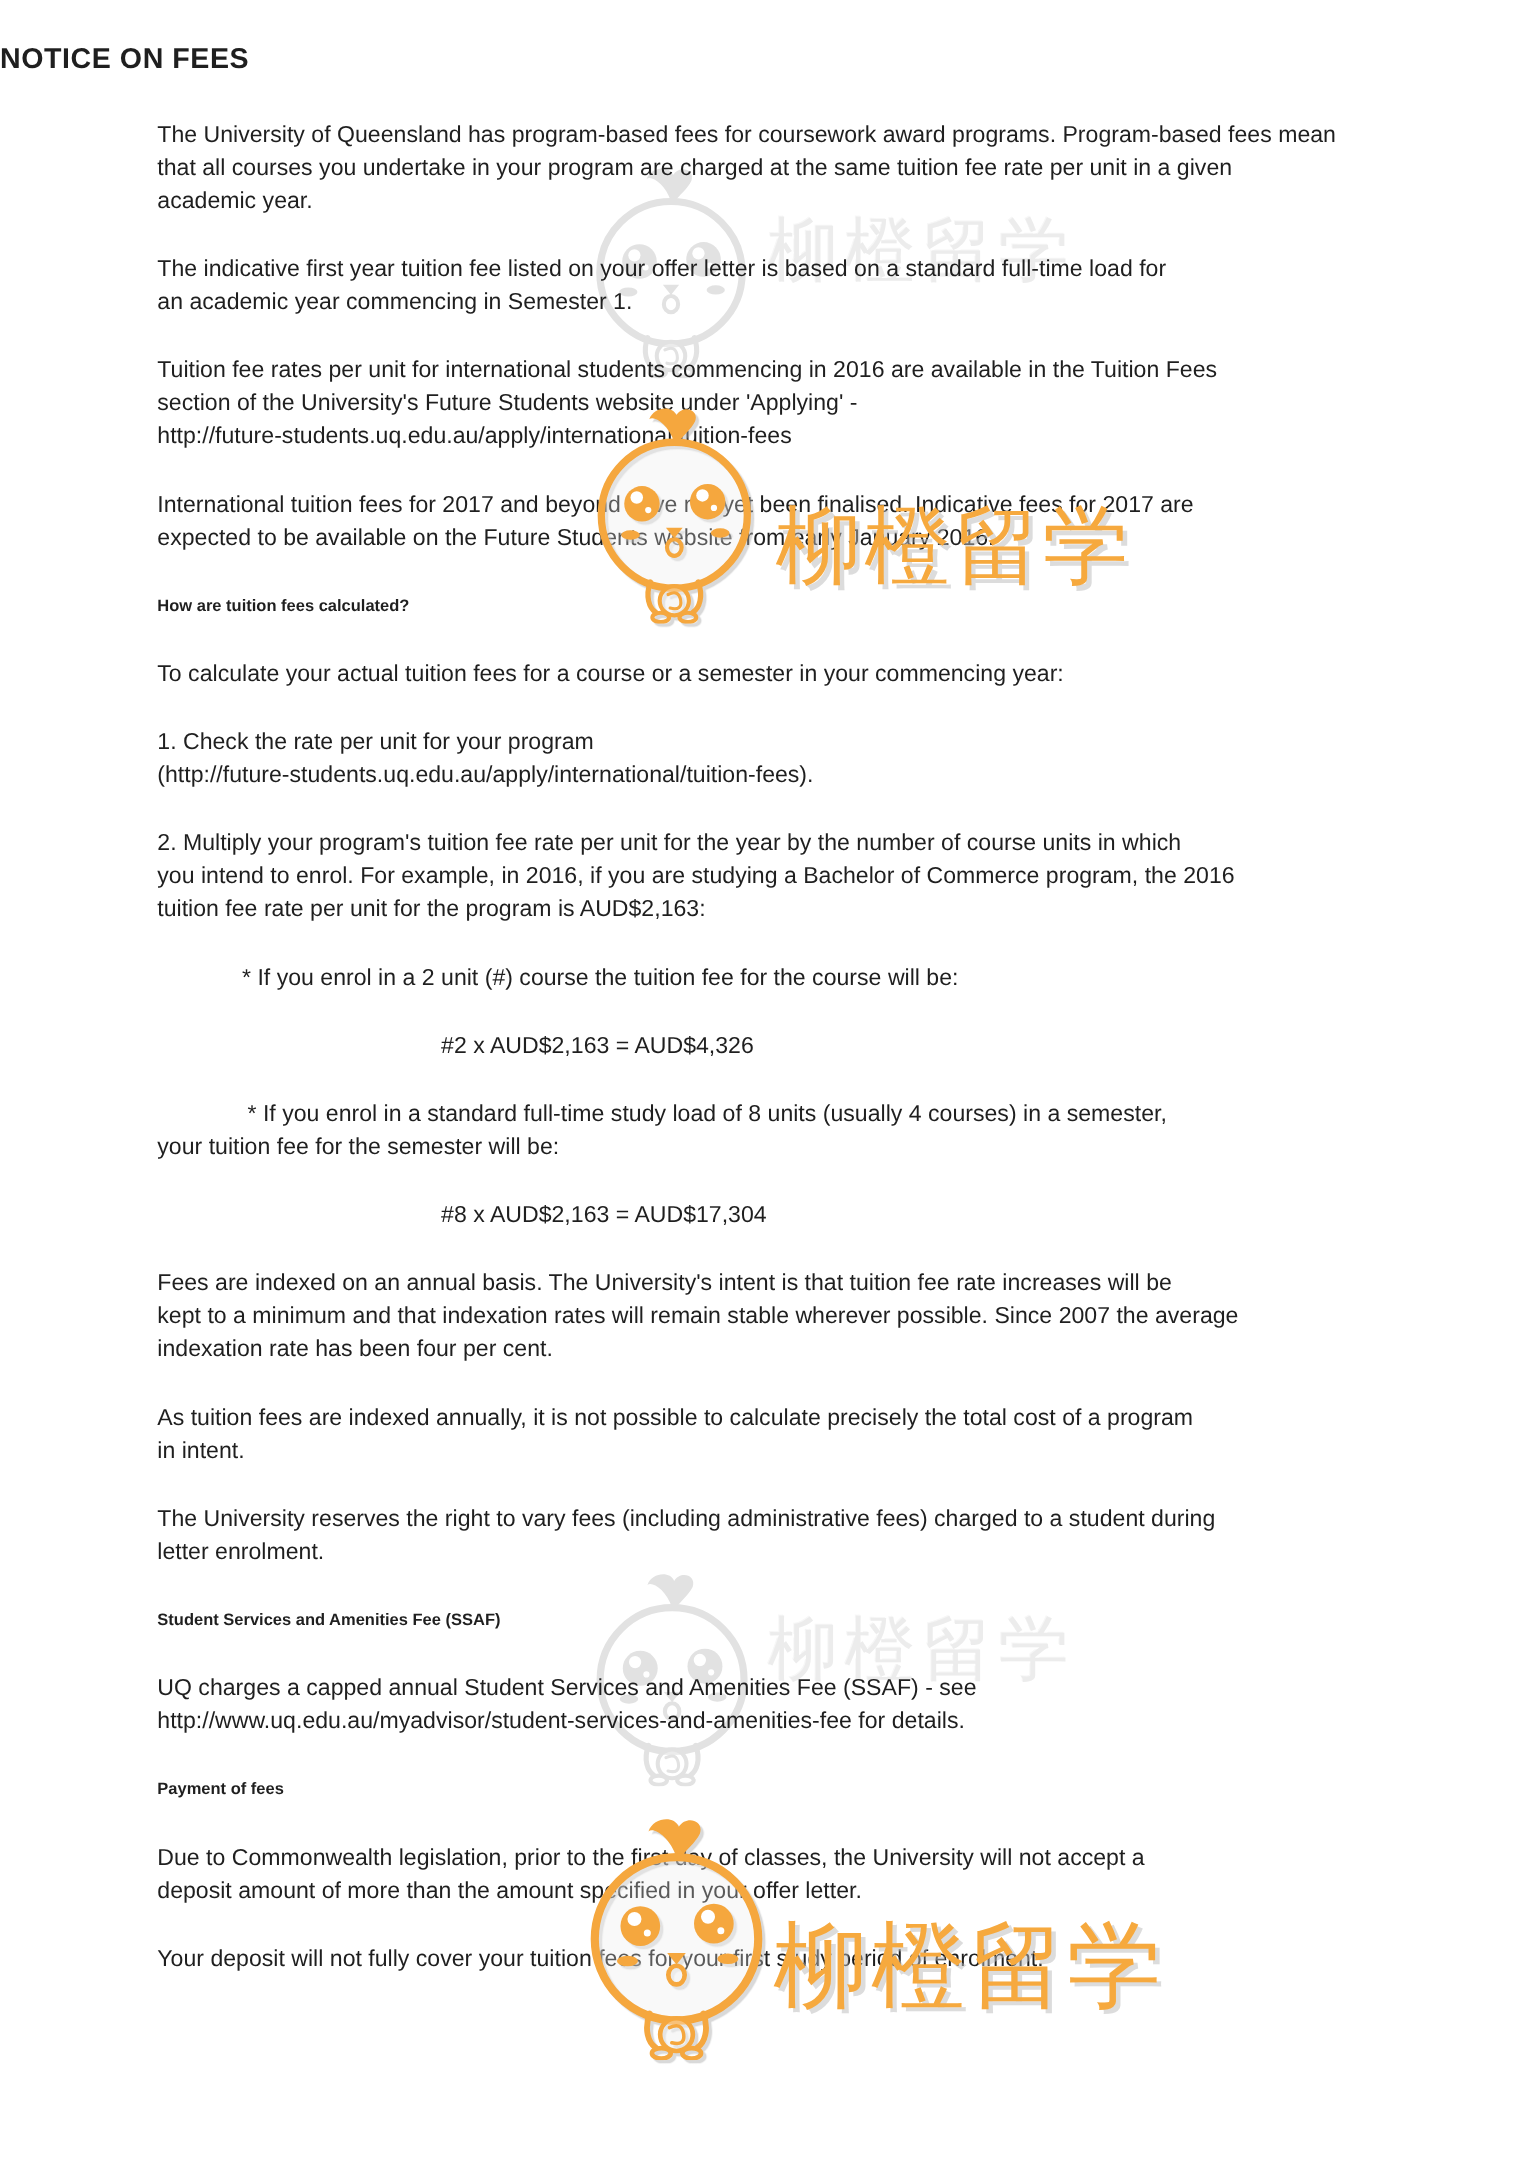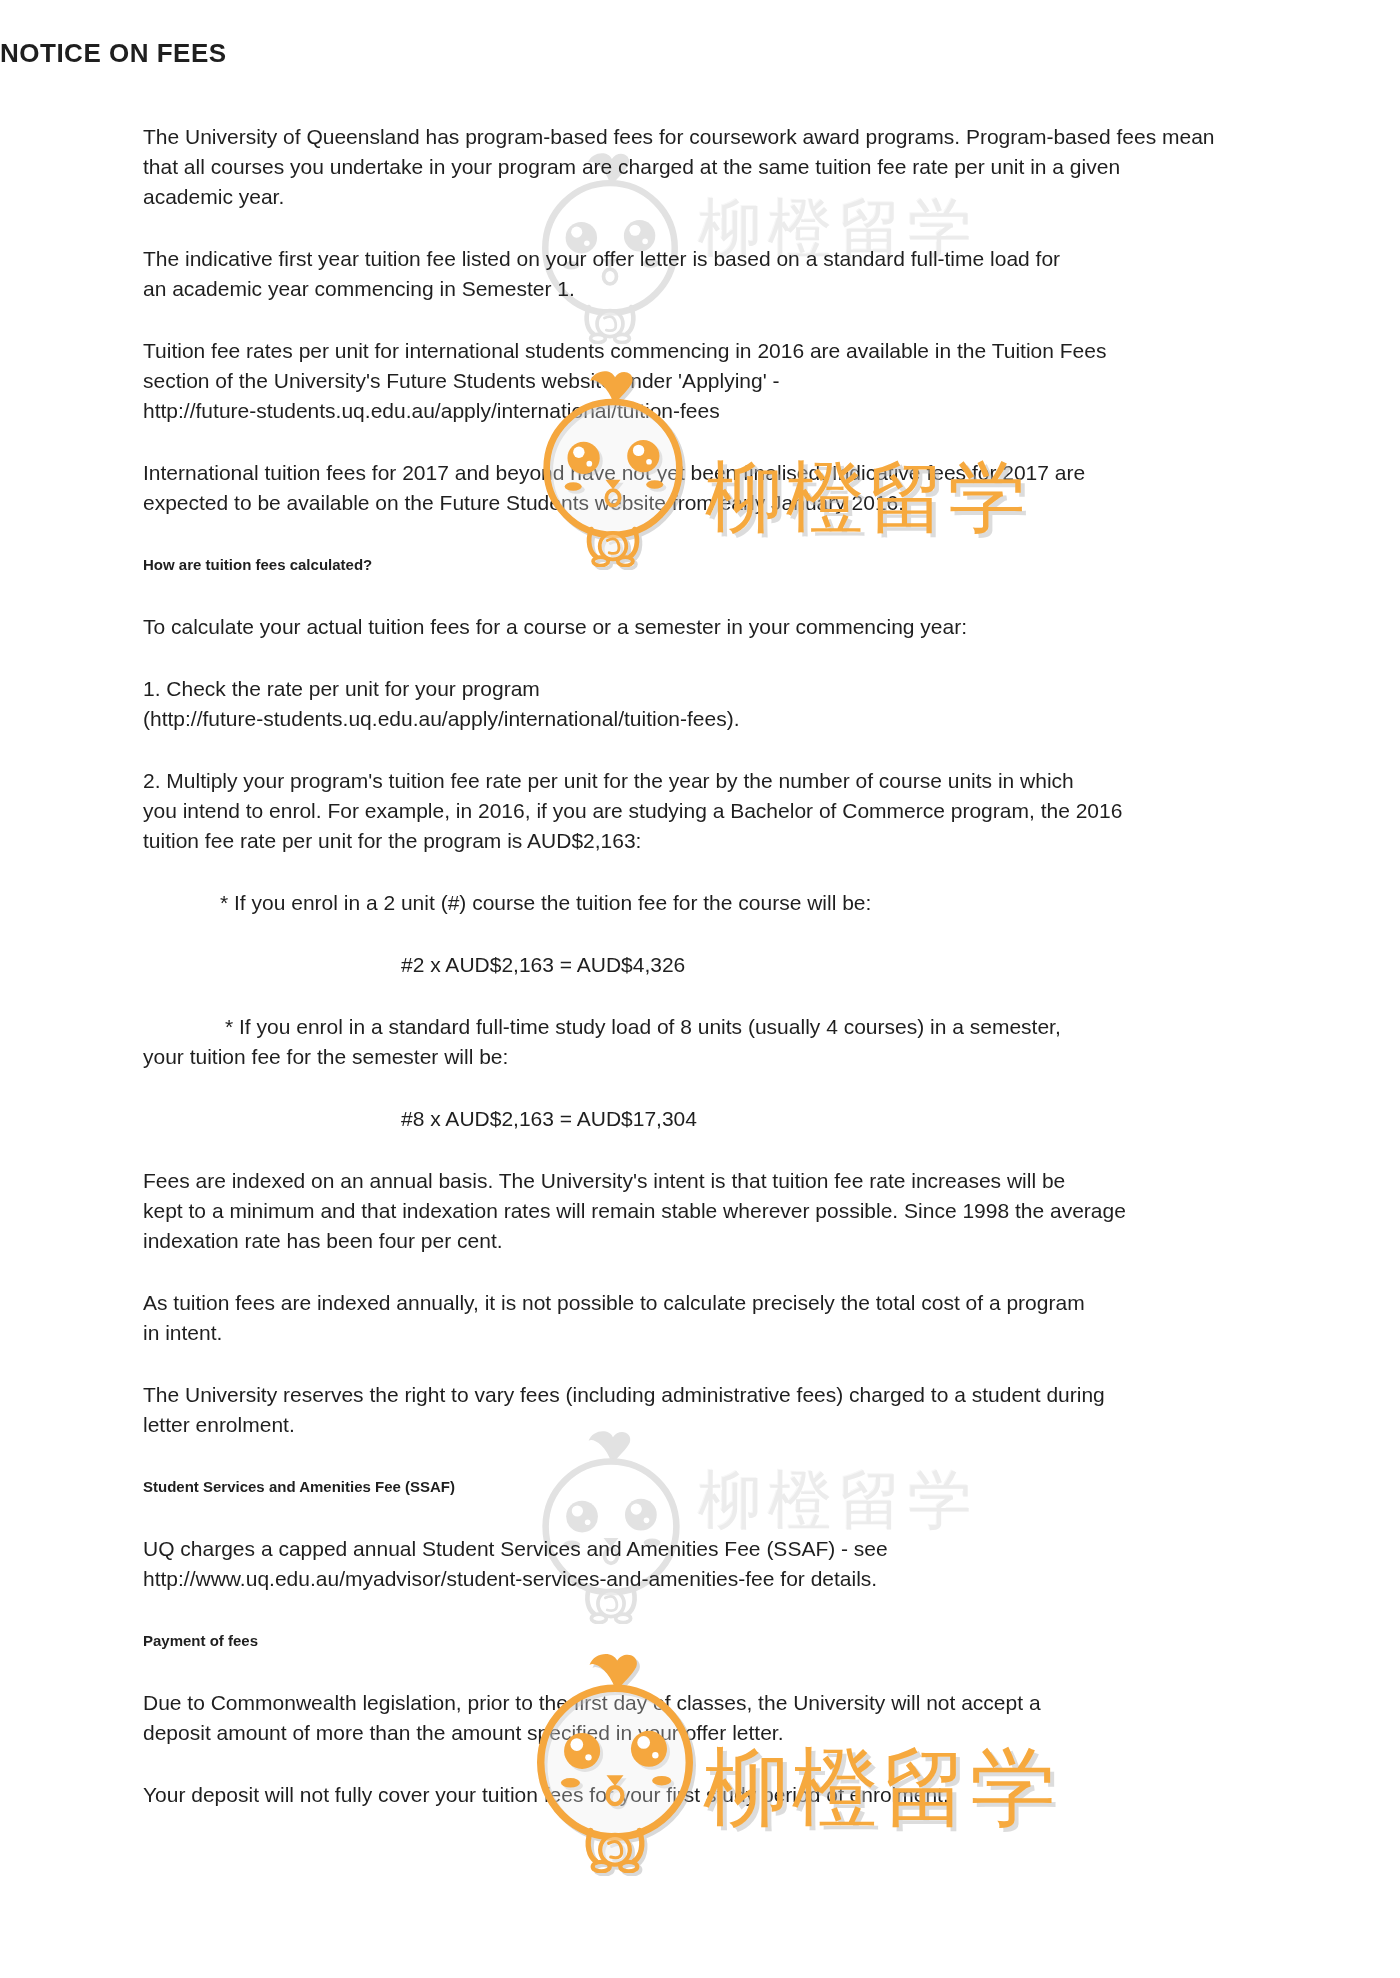--- a/index.html
+++ b/index.html
@@ -23,21 +23,21 @@
     letter-spacing:0.5px;
     z-index:2;
   }
   .doc{
     position:absolute;
     left:143px; top:104px;
     width:1220px;
     z-index:2;
   }
   .doc p{
-    margin:18px 0 32px 0;
+    margin:4px 0 32px 0;
     font-size:21px;
     line-height:30px;
   }
   .doc .h{ font-weight:bold; font-size:15px; }
   .ln{ display:block; white-space:nowrap; }
   .ind-a .ln{ text-indent:77px; }
   .ind-b .ln{ text-indent:258px; }
   .ind-c .ln:first-child{ text-indent:82px; }
   
   .wm{ position:absolute; pointer-events:none; }
@@ -154,21 +154,21 @@
     </p>
     <p class="ind-c">
       <span class="ln">* If you enrol in a standard full-time study load of 8 units (usually 4 courses) in a semester,</span>
       <span class="ln">your tuition fee for the semester will be:</span>
     </p>
     <p class="ind-b">
       <span class="ln">#8 x AUD$2,163 = AUD$17,304</span>
     </p>
     <p>
       <span class="ln">Fees are indexed on an annual basis. The University's intent is that tuition fee rate increases will be</span>
-      <span class="ln">kept to a minimum and that indexation rates will remain stable wherever possible. Since 1998 the average</span>
+      <span class="ln">kept to a minimum and that indexation rates will remain stable wherever possible. Since 2007 the average</span>
       <span class="ln">indexation rate has been four per cent.</span>
     </p>
     <p>
       <span class="ln">As tuition fees are indexed annually, it is not possible to calculate precisely the total cost of a program</span>
       <span class="ln">in intent.</span>
     </p>
     <p>
       <span class="ln">The University reserves the right to vary fees (including administrative fees) charged to a student during</span>
       <span class="ln">letter enrolment.</span>
     </p>

